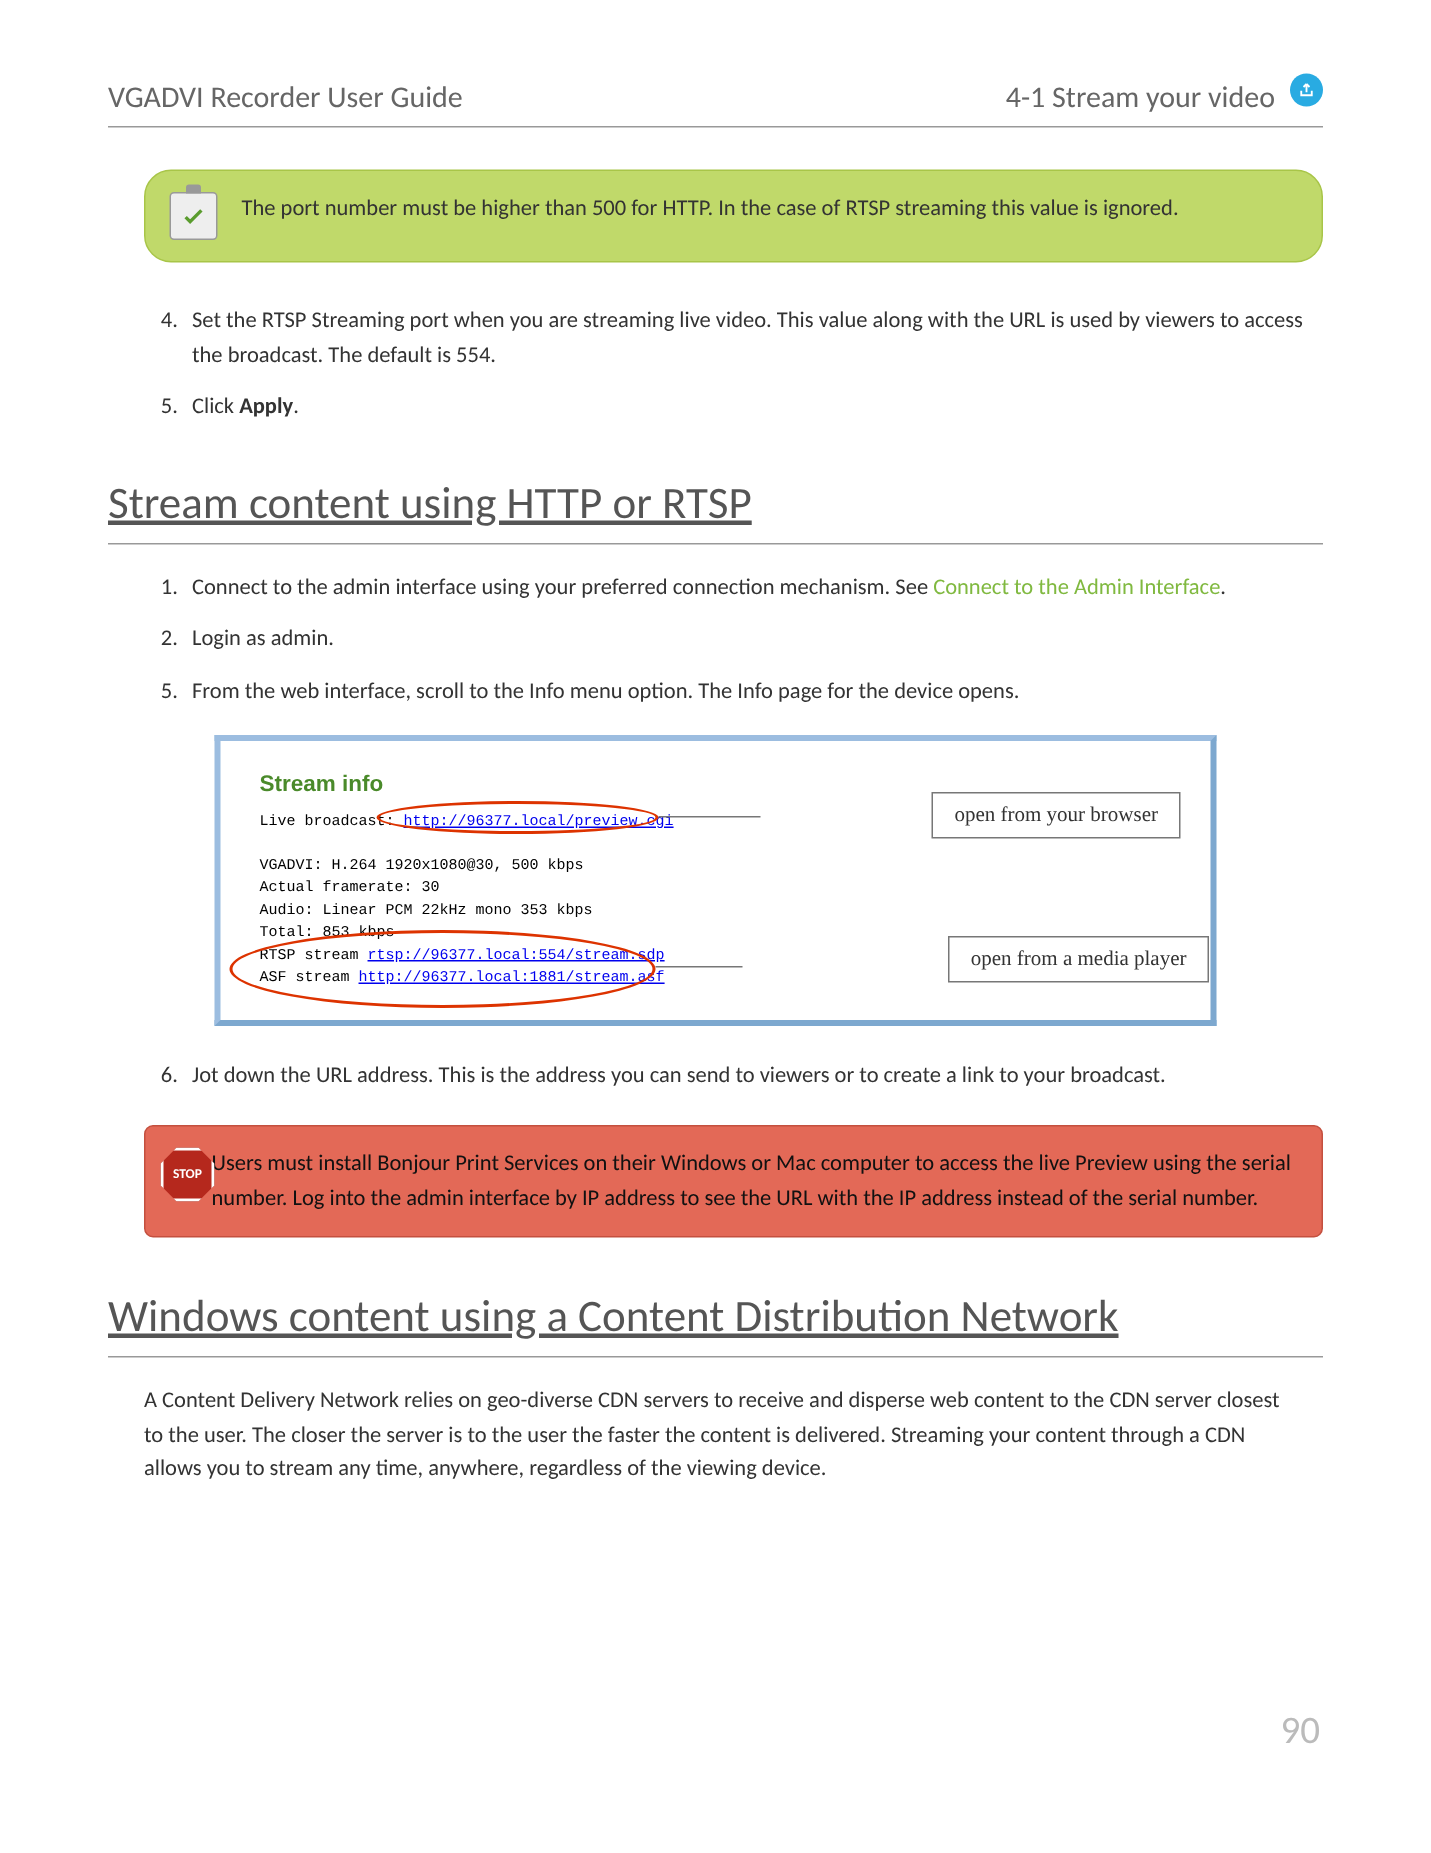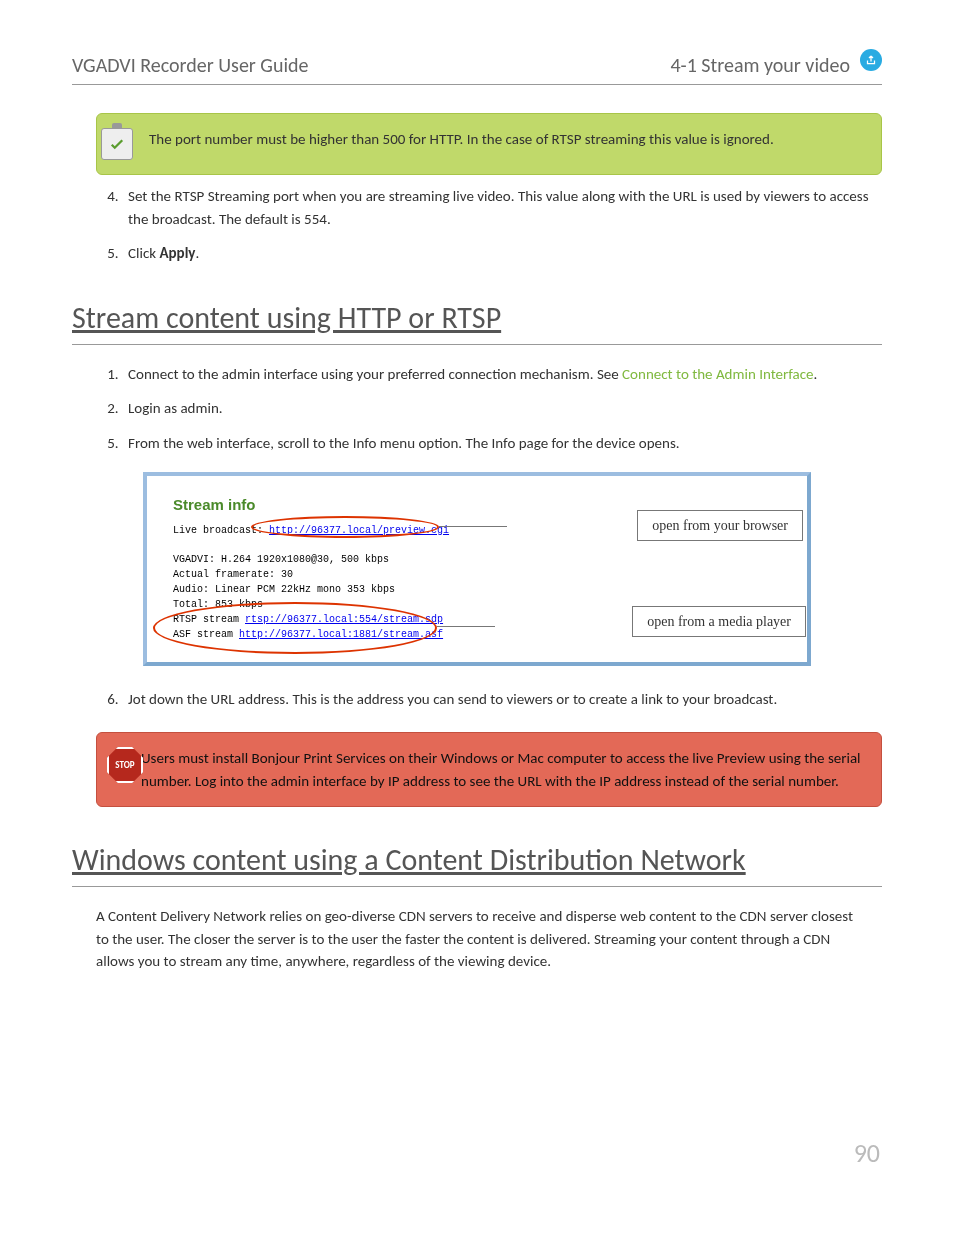--- a/index.html
+++ b/index.html
@@ -31,25 +31,25 @@
     border-radius: 50%;
     display: flex; align-items: center; justify-content: center;
     position: relative;
     top: -1px;
   }
   .share-badge svg { width: 12px; height: 12px; }
 
   .note-box {
     background: #c0d96a;
     border: 1px solid #a8c548;
-    border-radius: 6px;
+    border-radius: 18px;
     display: flex;
     align-items: flex-start;
-    padding: 14px 18px 14px 4px;
-    margin: 0 0 10px 24px;
+    padding: 14px 18px 14px 16px;
+    margin: 0 0 28px 24px;
     gap: 16px;
     color: #333;
   }
   .note-icon {
     width: 32px; height: 32px;
     background: #eee;
     border: 1px solid #999;
     border-radius: 3px;
     display: flex; align-items: center; justify-content: center;
     flex-shrink: 0;
@@ -229,21 +229,21 @@
     <span>RTSP stream </span><span class="si-link">rtsp://96377.local:554/stream.sdp</span>
   </div>
   <div class="si-line">
     <span>ASF stream </span><span class="si-link">http://96377.local:1881/stream.asf</span>
   </div>
 
   <div class="circle-annot" style="left:104px; top:40px; width:188px; height:22px;"></div>
 
   <div class="circle-annot" style="left:6px; top:126px; width:284px; height:52px;"></div>
 
-  <div class="callout-box" style="right:4px; top:34px;">open from your browser</div>
+  <div class="callout-box" style="right:20px; top:34px;">open from your browser</div>
   <div class="callout-line" style="left:292px; top:50px; width:68px;"></div>
 
   <div class="callout-box" style="right:1px; top:130px;">open from a media player</div>
   <div class="callout-line" style="left:290px; top:150px; width:58px;"></div>
 </div>
 
 <ol class="sub-steps" start="6">
   <li><span>Jot down the URL address. This is the address you can send to viewers or to create a link to your broadcast.</span></li>
 </ol>
 

